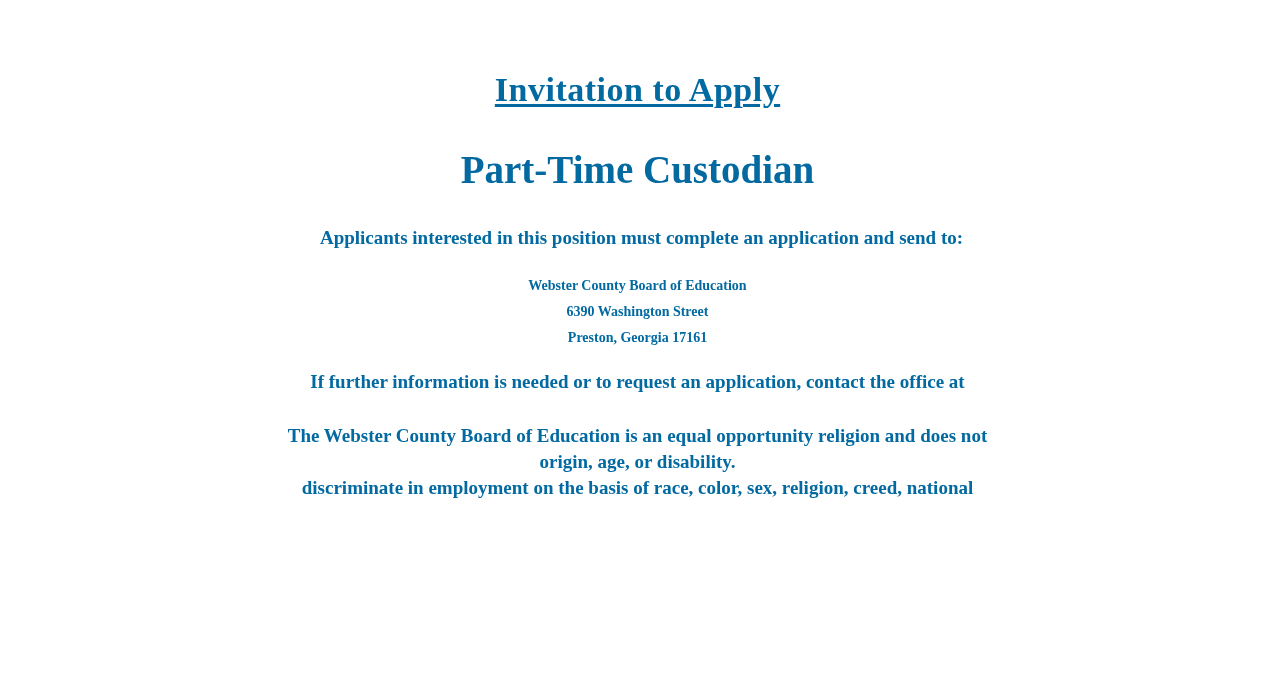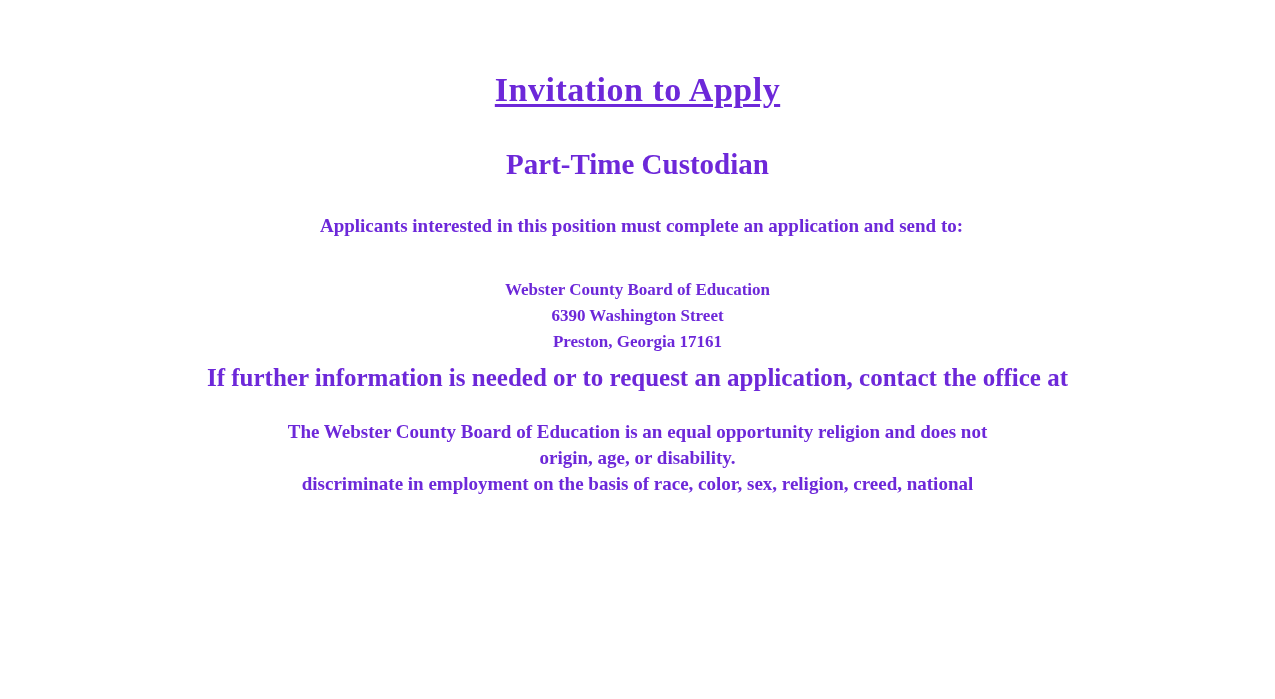--- a/index.html
+++ b/index.html
@@ -8,21 +8,21 @@
     background: #ffffff;
   }
   .page {
     position: relative;
     width: 1275px;
     height: 699px;
     background: #ffffff;
     overflow: hidden;
     font-family: "Liberation Serif", serif;
     font-weight: 700;
-    color: #6d28d9;
+    color: #0369a1;
     text-align: center;
   }
   .doc-title {
     margin: 0;
     padding-top: 70px;
     font-size: 34px;
     line-height: 1.2;
     letter-spacing: 0.5px;
   }
   .doc-title .underlined {
@@ -30,37 +30,37 @@
     text-decoration-thickness: 3px;
     text-underline-offset: 3px;
   }
   .intro {
     margin: 52px 0 0 0;
     font-size: 21px;
     line-height: 1.2;
   }
   .position-title {
     margin: 36px 0 0 0;
-    font-size: 29px;
+    font-size: 39px;
     line-height: 1.2;
   }
   .instructions {
     margin: 32px 0 0 0;
     font-size: 19px;
     line-height: 1.25;
     padding-left: 8px;
   }
   .address-block {
-    margin: 40px 0 0 0;
-    font-size: 17px;
+    margin: 24px 0 0 0;
+    font-size: 14px;
     line-height: 26px;
   }
   .contact-block {
-    margin: 10px auto 0 auto;
-    font-size: 25px;
+    margin: 18px auto 0 auto;
+    font-size: 19px;
     line-height: 26px;
     max-width: 900px;
   }
   .eeo-block {
     margin: 28px auto 0 auto;
     font-size: 19px;
     line-height: 26px;
     max-width: 920px;
   }
 </style>

